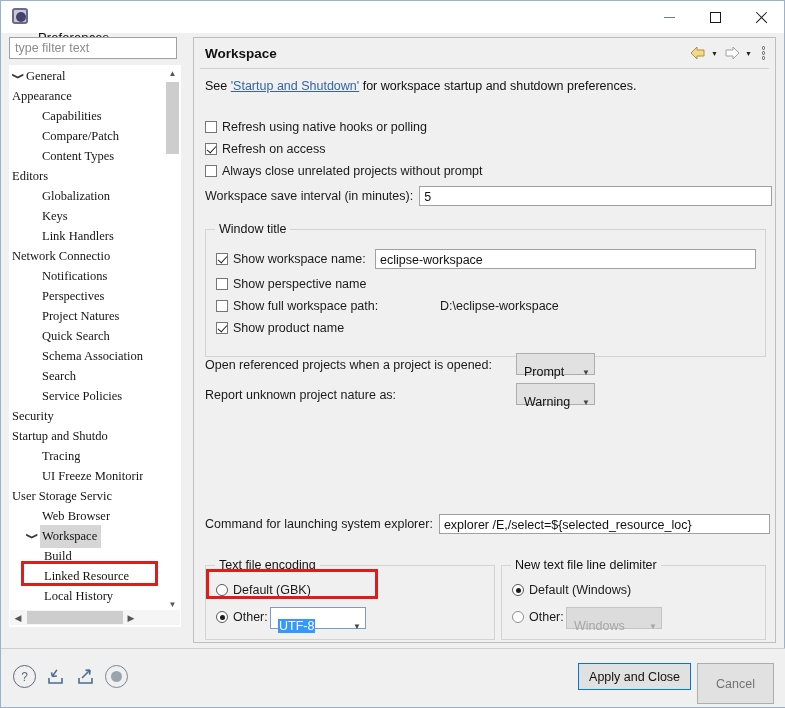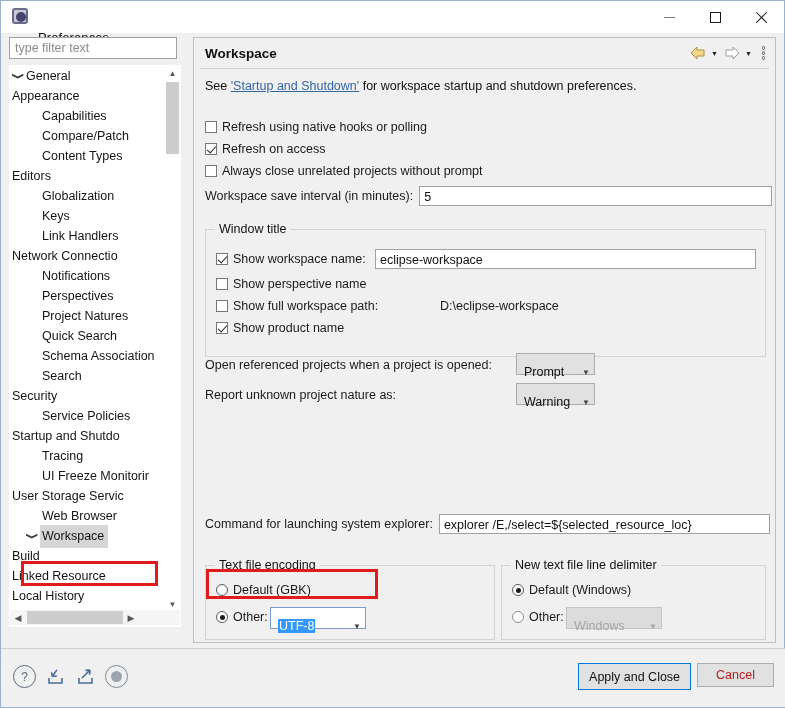--- a/index.html
+++ b/index.html
@@ -75,25 +75,25 @@
   .tree-item{
     height:20px;line-height:20px;
     white-space:nowrap;font-size:12.5px;color:#141414;
     display:flex;align-items:center;
     padding-left:2px;
   }
   .arrow{
     width:14px;flex:none;text-align:center;color:#6d6d6d;font-size:9px;line-height:20px;
   }
   .arrow.down:before{content:"\276F";display:inline-block;transform:rotate(90deg) scale(.95,1.25);color:#3a3a3a;}
-  .tree-label{overflow:hidden;}
+  .tree-label{overflow:hidden;font-family:Liberation Serif, serif;}
   .tree-item.lvl1{padding-left:2px;}
   .tree-item.lvl2 .arrow{margin-left:14px;}
   .tree-item.lvl2.noarrow{padding-left:32px;}
-  .tree-item.lvl3{}
+  .tree-item.lvl3{margin-left:32px;}
   .tree-item.selected .tree-label{background:#d6d6d6;padding:1px 4px 2px 2px;}
   .tree-v-scroll{
     position:absolute;right:0;top:0;width:15px;height:546px;background:#fff;
   }
   .tree-v-scroll .up,.tree-v-scroll .down{
     width:15px;height:15px;display:flex;align-items:center;justify-content:center;
     font-size:8px;color:#555;
   }
   .tree-v-scroll .down{position:absolute;bottom:0;left:0;}
   .tree-v-scroll .thumb{
@@ -202,23 +202,23 @@
   .fi-help{border:1.4px solid #5b6b7b;border-radius:50%;display:flex;align-items:center;justify-content:center;font-size:12px;color:#5b6b7b;}
   .fi-circle{border:1.4px solid #7a8794;border-radius:50%;display:flex;align-items:center;justify-content:center;}
   .fi-circle i{width:11px;height:11px;border-radius:50%;background:#9aa4ae;display:block;}
   .foot-btns{position:absolute;right:12px;top:14px;display:flex;gap:6px;}
   .btn-primary{
     border:1px solid #0078d7;background:#e1e1e1;height:27px;
     display:flex;align-items:center;justify-content:center;padding:0 10px;
     font-size:12.5px;color:#111;box-sizing:border-box;
   }
   .btn-plain{
-    border:1px solid #adadad;background:#e1e1e1;height:24px;
+    border:1px solid #adadad;background:#e1e1e1;height:41px;
     display:flex;align-items:center;justify-content:center;padding:0 18px;
-    font-size:12.5px;color:#b91c1c;box-sizing:border-box;
+    font-size:12.5px;color:#737373;box-sizing:border-box;
   }
 
   
   .watermark{
     position:absolute;left:590px;top:650px;width:195px;height:48px;
     pointer-events:none;
     display:flex;align-items:center;gap:4px;
   }
   .wm-face{
     width:30px;height:30px;border-radius:50%;
@@ -309,25 +309,25 @@
           </div>
           <div class="tree-item lvl2 noarrow">
             <span class="tree-label">Quick Search</span>
           </div>
           <div class="tree-item lvl2 noarrow">
             <span class="tree-label">Schema Association</span>
           </div>
           <div class="tree-item lvl2 noarrow">
             <span class="tree-label">Search</span>
           </div>
+          <div class="tree-item lvl2 noarrow">
+            <span class="tree-label">Service Policies</span>
+          </div>
           <div class="tree-item lvl2">
             <span class="tree-label">Security</span>
-          </div>
-          <div class="tree-item lvl2 noarrow">
-            <span class="tree-label">Service Policies</span>
           </div>
           <div class="tree-item lvl2">
             <span class="tree-label">Startup and Shutdo</span>
           </div>
           <div class="tree-item lvl2 noarrow">
             <span class="tree-label">Tracing</span>
           </div>
           <div class="tree-item lvl2 noarrow">
             <span class="tree-label">UI Freeze Monitorir</span>
           </div>

